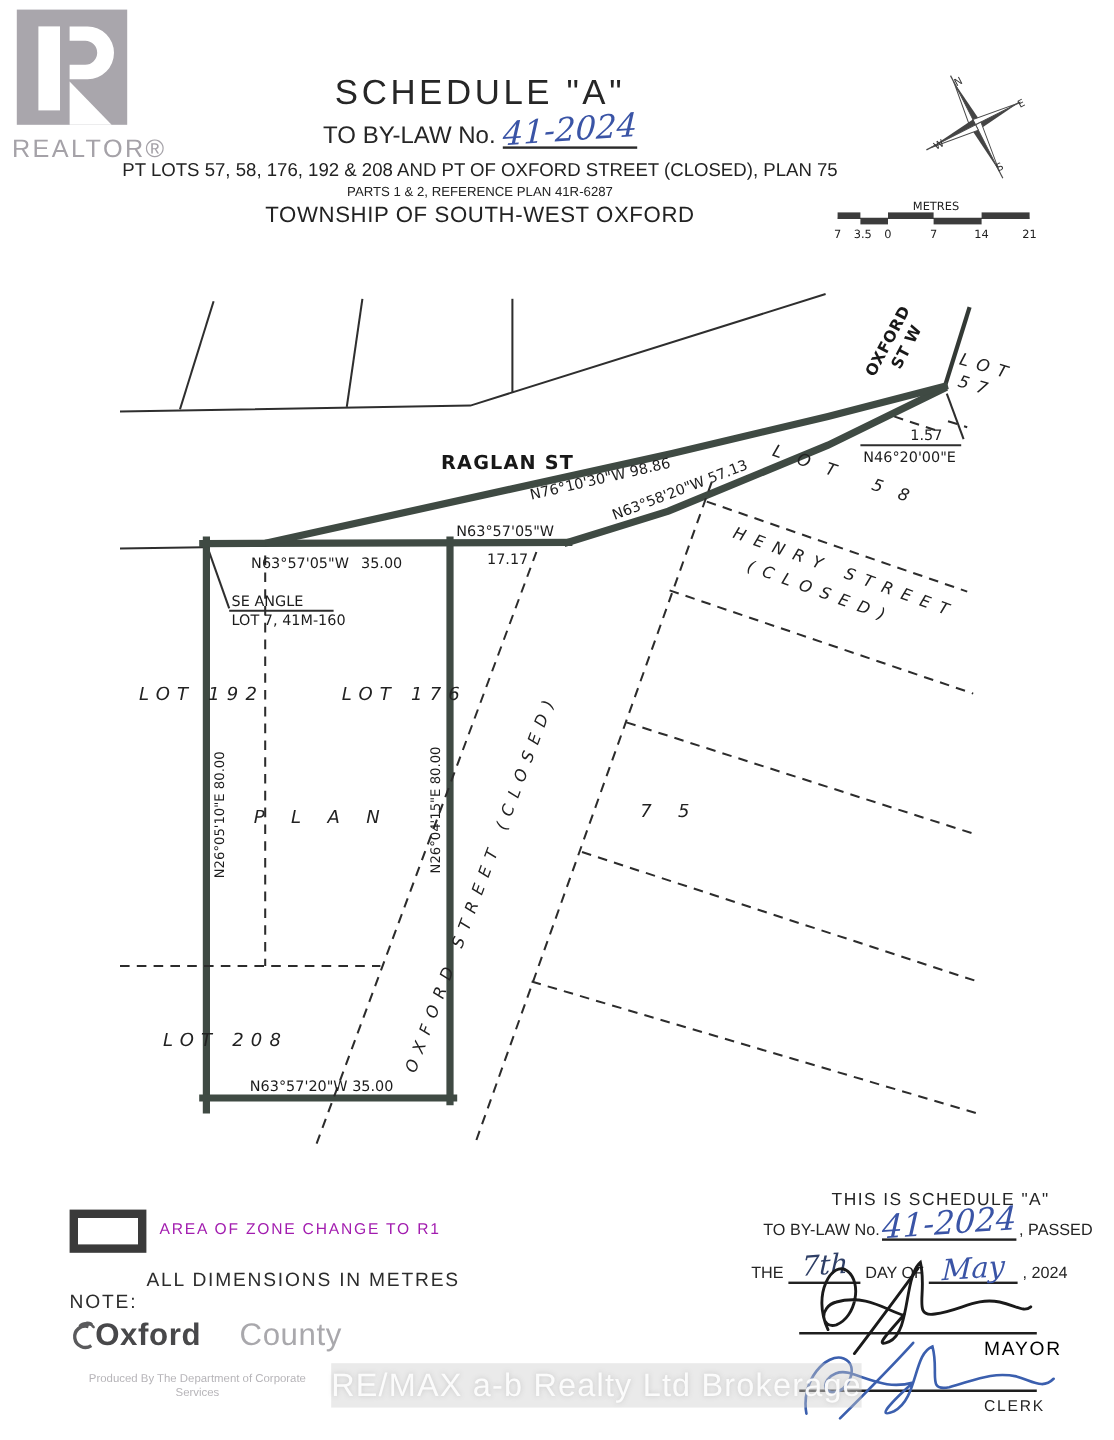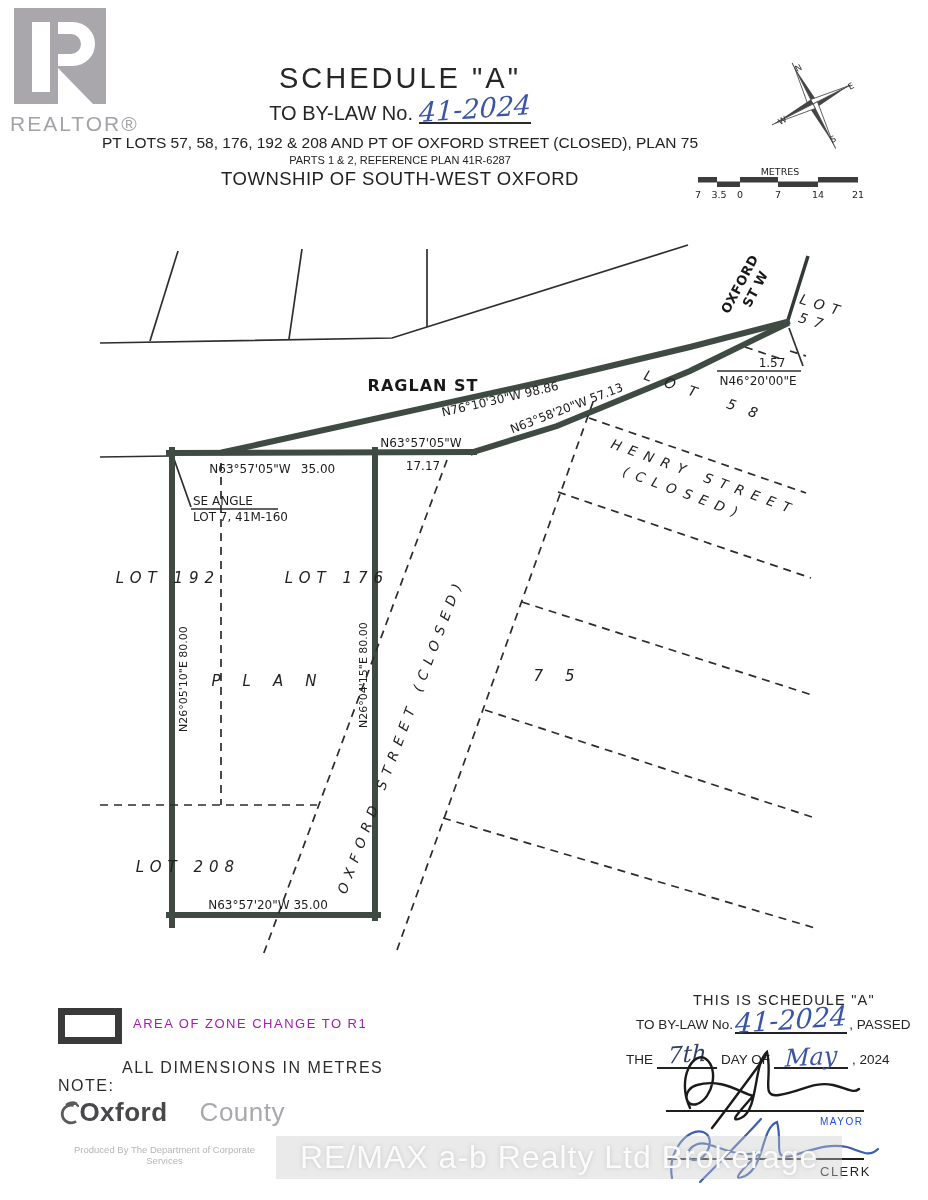--- a/index.html
+++ b/index.html
@@ -47,36 +47,36 @@
   .note-text{left:122px;top:1059px;font-size:16px;letter-spacing:1.5px;color:#2c2c2c;}
   
   .oc{left:55px;top:1088px;width:230px;}
   .oc-row{display:flex;align-items:center;}
   .oc-bold{font-size:26px;font-weight:bold;color:#48484a;letter-spacing:0.5px;}
   .oc-light{font-size:26px;color:#a9a8ac;letter-spacing:0.5px;margin-left:32px;}
   .oc-tag{margin-left:56px;margin-top:3px;font-size:14.5px;font-weight:bold;font-style:italic;color:#3f3f41;}
   .oc-credit{margin-left:2px;margin-top:8px;width:215px;text-align:center;font-size:9.5px;
              color:#b6b4b8;line-height:1.2;}
   
-  .wm{left:276px;top:1136px;font-size:32px;letter-spacing:1px;color:rgba(253,253,253,0.95);
-      background:rgba(202,202,202,0.40);padding:3px 24px;white-space:nowrap;z-index:6;
+  .wm{left:276px;top:1136px;font-size:27px;letter-spacing:1px;color:rgba(253,253,253,0.95);
+      background:rgba(202,202,202,0.40);padding:3px 0;white-space:nowrap;z-index:6;
       text-shadow:0 0 4px rgba(190,190,190,0.8);}
   
   .cert-title{left:693px;top:992px;font-size:14.5px;letter-spacing:1.2px;color:#242424;}
   .cert-row{display:flex;align-items:flex-end;white-space:nowrap;}
   .cert-row2{left:636px;top:1012px;}
   .cert-row3{left:626px;top:1049px;}
   .cert-label{font-size:13.5px;color:#242424;padding-bottom:2px;}
   .blank{display:inline-block;border-bottom:2px solid #222;text-align:center;line-height:0.75;}
   .b1{min-width:96px;margin:0 2px;}
   .b2{min-width:60px;margin:0 4px;}
   .b3{min-width:74px;margin:0 4px;}
   .hw-day{color:#2f3f66;font-size:23px;position:relative;top:-4px;}
   .hw-month{font-size:24px;position:relative;top:-1px;}
-  .mayor-label{left:820px;top:1116px;font-size:10px;letter-spacing:1.5px;color:#1d4ed8;}
+  .mayor-label{left:820px;top:1116px;font-size:16px;letter-spacing:1.5px;color:#000000;}
   .clerk-label{left:820px;top:1164px;font-size:13px;letter-spacing:1.5px;color:#242424;}
 </style>
 </head>
 <body>
 
 <div class="abs realtor">
   <svg width="100" height="100" viewBox="0 0 100 100">
     <rect x="4" y="2" width="92" height="96" fill="#a9a6ac"></rect>
     <rect x="22" y="16" width="18" height="70" fill="#ffffff"></rect>
     <path d="M48,16 h15 a22,22 0 0 1 0,44 h-15 z M48,28 h13 a10,10 0 0 1 0,20 h-13 z" fill="#ffffff" fill-rule="evenodd"></path>

